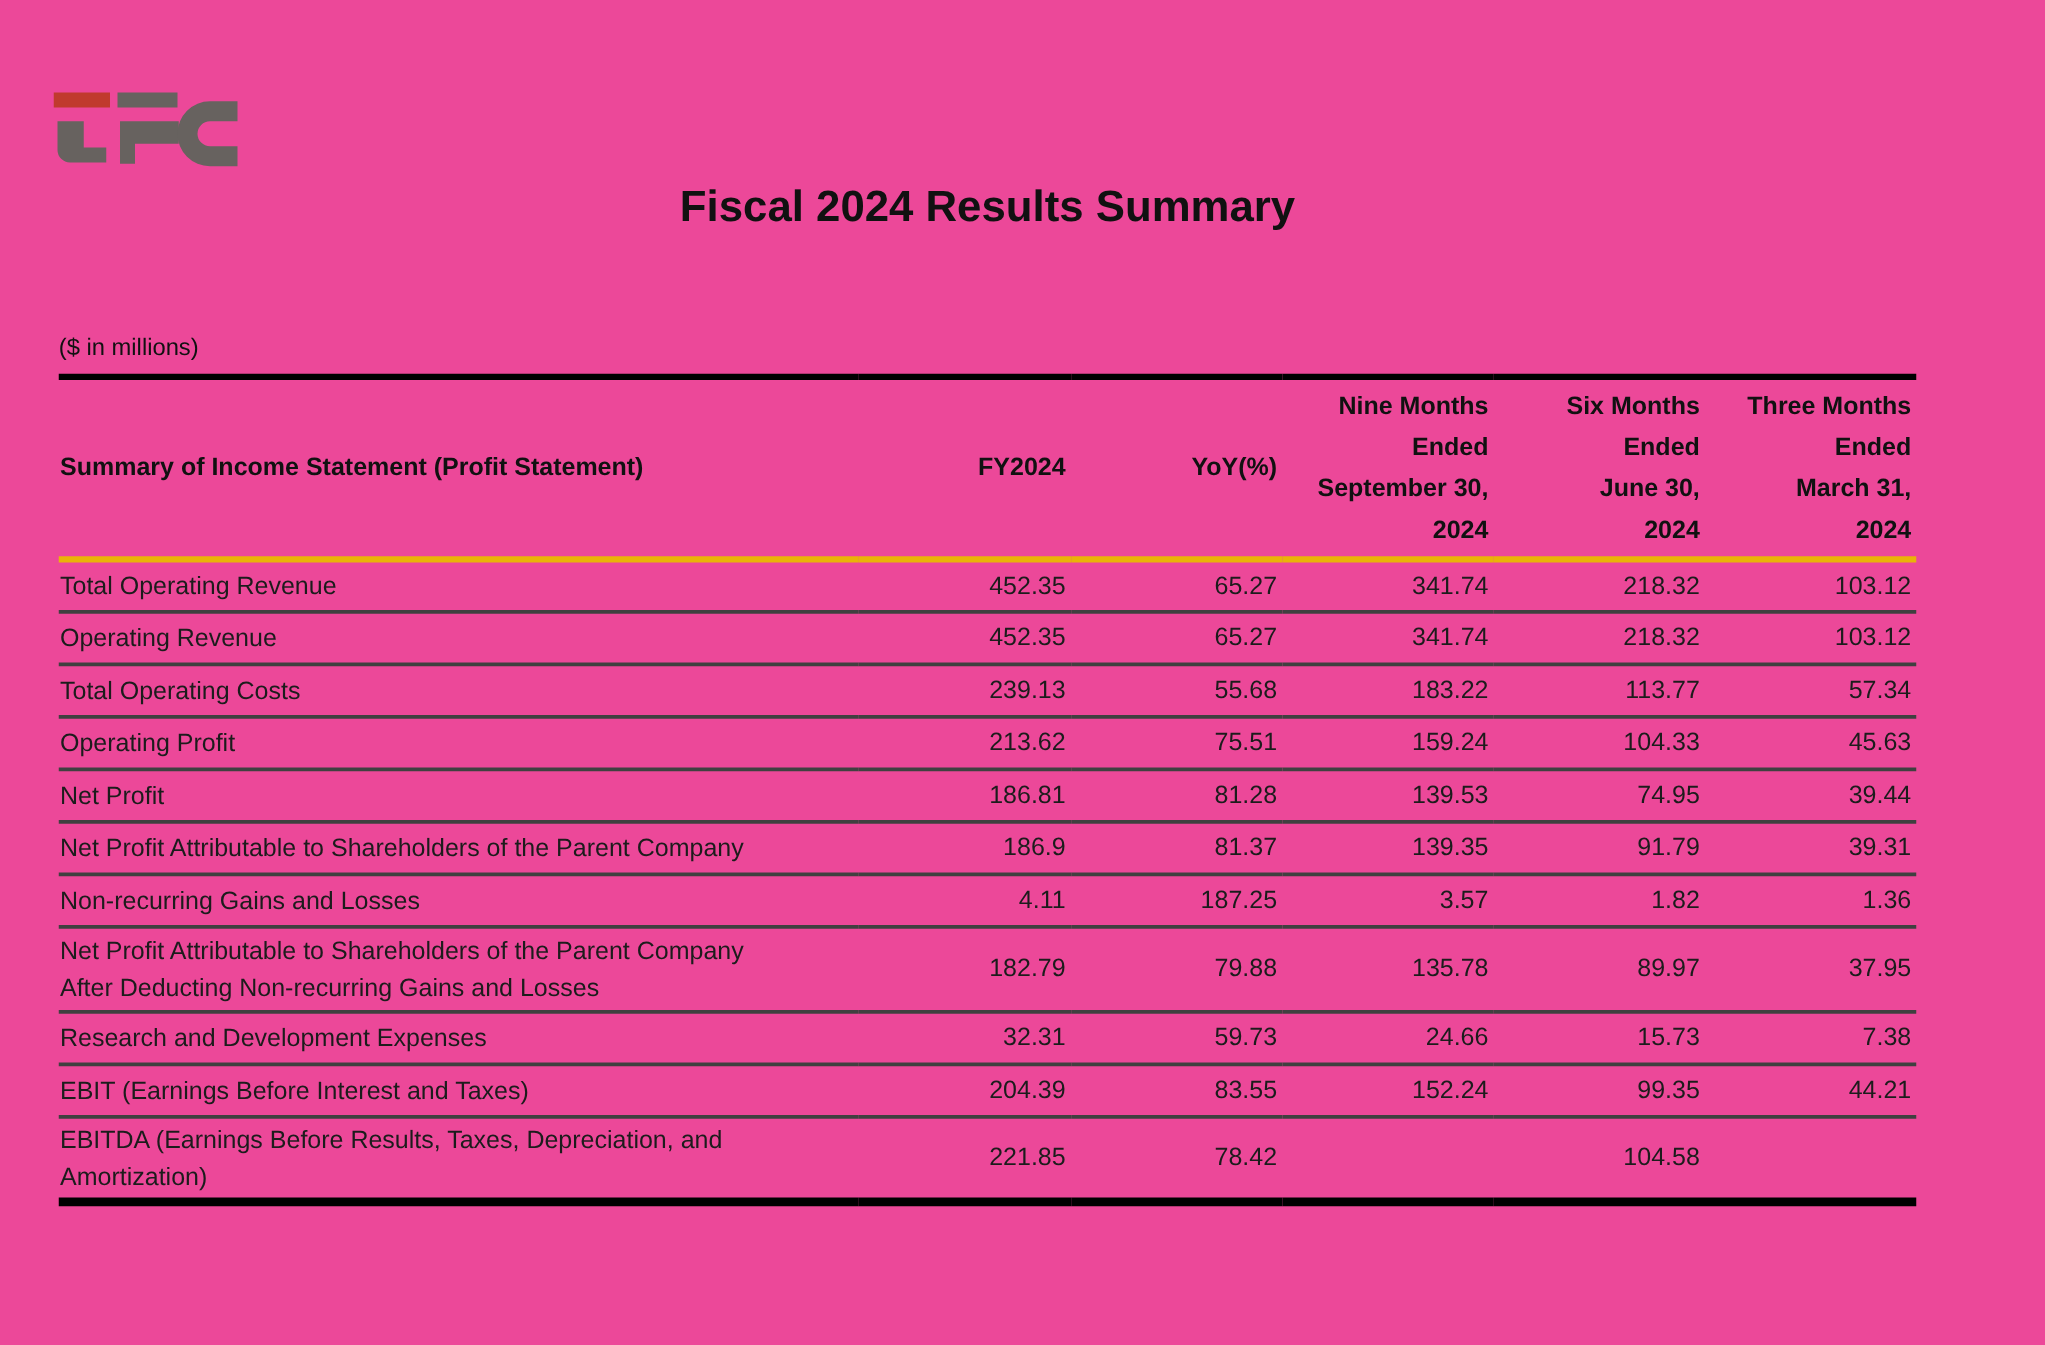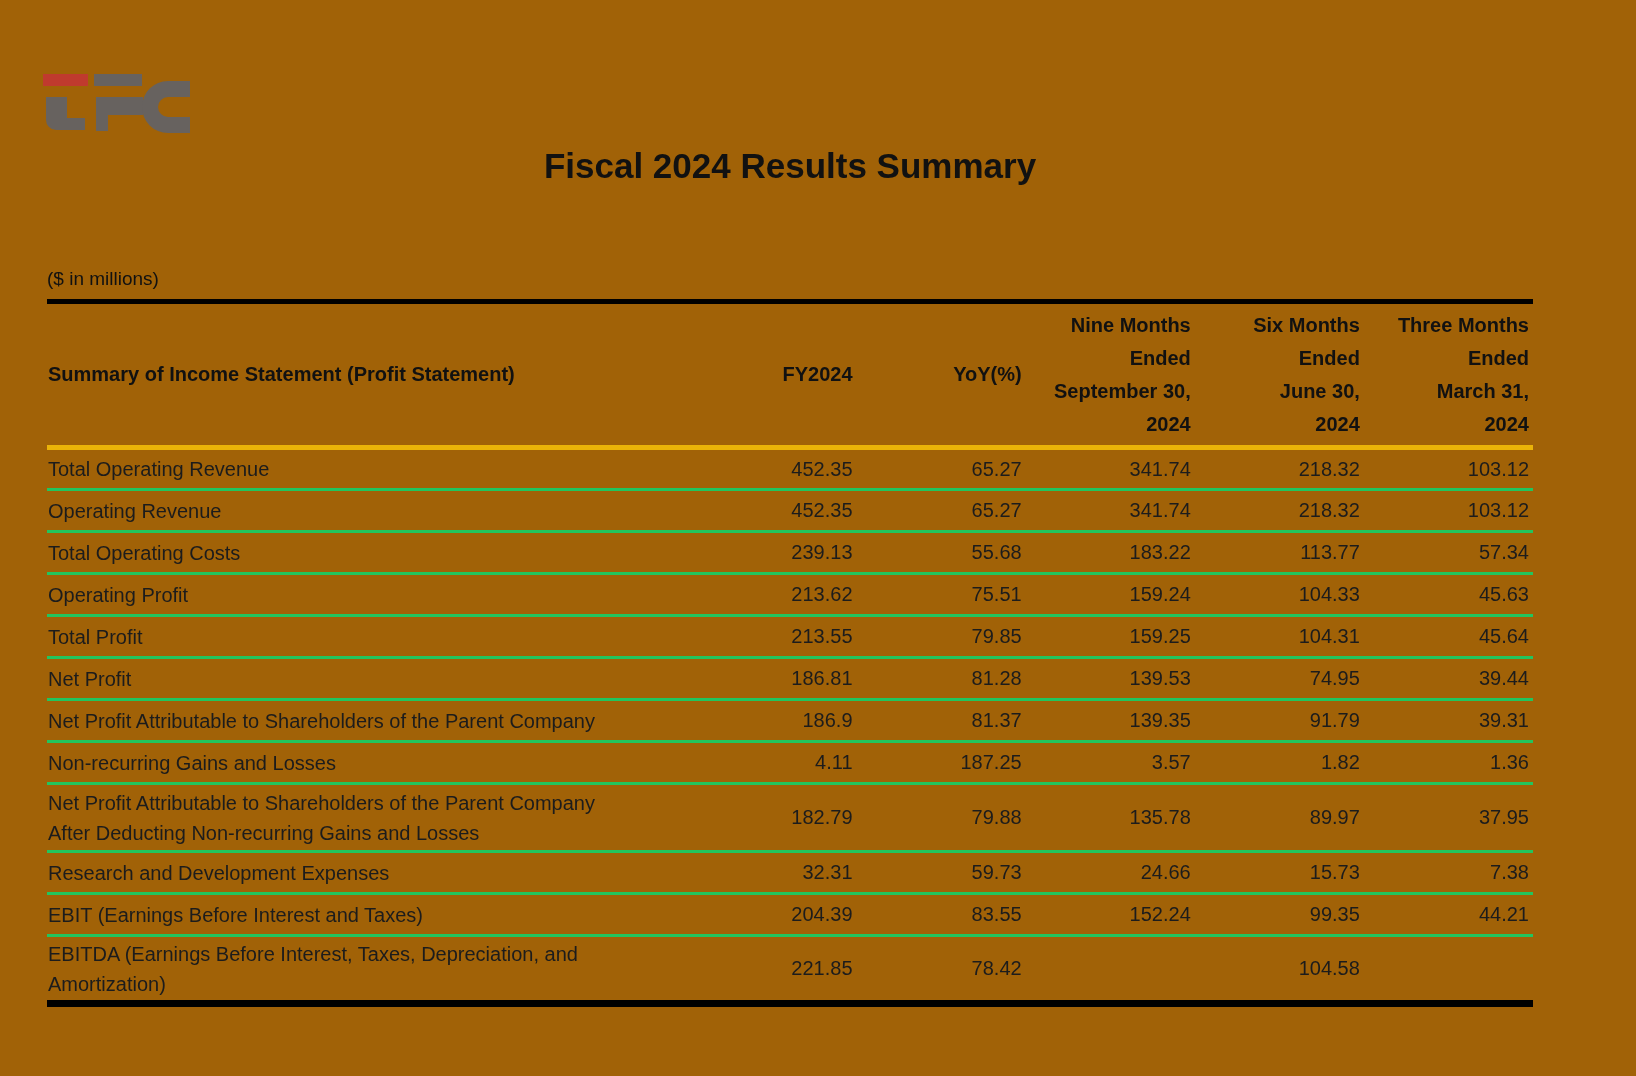--- a/index.html
+++ b/index.html
@@ -4,21 +4,21 @@
 <style>
   * { margin: 0; padding: 0; box-sizing: border-box; }
   html, body { background: #ffffff; }
   body {
     width: 1636px; height: 1076px;
     font-family: "Liberation Sans", sans-serif;
     color: #1c1c1c;
     position: relative;
     overflow: hidden;
   }
-  .page { position: absolute; inset: 0; background: #a16207; }
+  .page { position: absolute; inset: 0; background: #ec4899; }
 
   .logo { position: absolute; left: 42px; top: 73px; width: 150px; height: 64px; }
 
   .title {
     position: absolute; left: 47px; top: 146px; width: 1486px;
     text-align: center;
     font-size: 35px; font-weight: 700; color: #111;
     letter-spacing: 0px;
   }
 
@@ -43,21 +43,21 @@
     height: 146px;
     border-bottom: 5px solid #eab308;
     font-weight: 700;
     vertical-align: middle;
     color: #111;
   }
   th.h-label { text-align: left; padding-left: 1px; font-size: 20px; }
   th.h-num   { text-align: right; padding-right: 4px; }
   th.h-num .hline { display: block; line-height: 33px; white-space: nowrap; }
 
-  tbody tr { border-bottom: 3px solid #22c55e; }
+  tbody tr { border-bottom: 3px solid #404040; }
   tbody tr:last-child { border-bottom: none; }
   tbody tr.r-single { height: 42px; }
   tbody tr.r-tall   { height: 68px; }
   tbody td { vertical-align: middle; }
   td.cell-label {
     text-align: left; padding-left: 1px;
     white-space: pre-line;
     line-height: 30px;
     color: #1c1c1c;
   }
@@ -147,28 +147,20 @@
         </tr>
         <tr class="r-single">
           <td class="cell-label">Operating Profit</td>
           <td class="cell-num">213.62</td>
           <td class="cell-num">75.51</td>
           <td class="cell-num">159.24</td>
           <td class="cell-num">104.33</td>
           <td class="cell-num">45.63</td>
         </tr>
         <tr class="r-single">
-          <td class="cell-label">Total Profit</td>
-          <td class="cell-num">213.55</td>
-          <td class="cell-num">79.85</td>
-          <td class="cell-num">159.25</td>
-          <td class="cell-num">104.31</td>
-          <td class="cell-num">45.64</td>
-        </tr>
-        <tr class="r-single">
           <td class="cell-label">Net Profit</td>
           <td class="cell-num">186.81</td>
           <td class="cell-num">81.28</td>
           <td class="cell-num">139.53</td>
           <td class="cell-num">74.95</td>
           <td class="cell-num">39.44</td>
         </tr>
         <tr class="r-single">
           <td class="cell-label">Net Profit Attributable to Shareholders of the Parent Company</td>
           <td class="cell-num">186.9</td>
@@ -204,21 +196,21 @@
         </tr>
         <tr class="r-single">
           <td class="cell-label">EBIT (Earnings Before Interest and Taxes)</td>
           <td class="cell-num">204.39</td>
           <td class="cell-num">83.55</td>
           <td class="cell-num">152.24</td>
           <td class="cell-num">99.35</td>
           <td class="cell-num">44.21</td>
         </tr>
         <tr class="r-tall">
-          <td class="cell-label">EBITDA (Earnings Before Interest, Taxes, Depreciation, and
+          <td class="cell-label">EBITDA (Earnings Before Results, Taxes, Depreciation, and
 Amortization)</td>
           <td class="cell-num">221.85</td>
           <td class="cell-num">78.42</td>
           <td class="cell-num"></td>
           <td class="cell-num">104.58</td>
           <td class="cell-num"></td>
         </tr>
       </tbody>
   </table>
 

